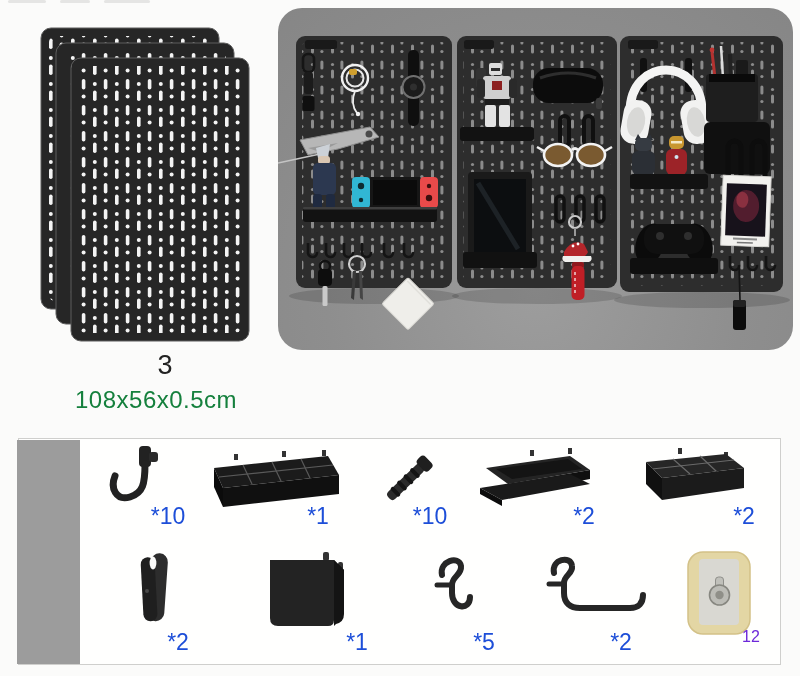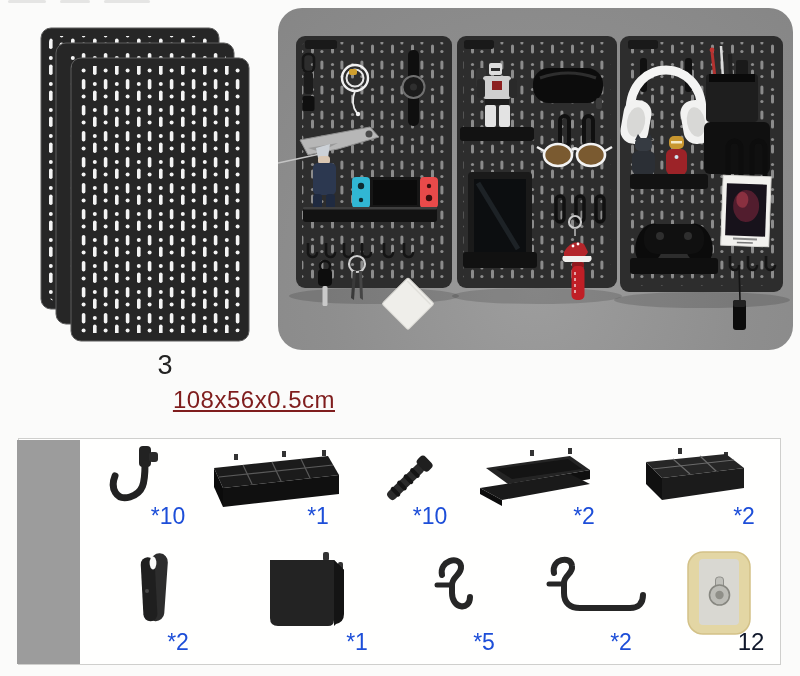--- a/index.html
+++ b/index.html
@@ -1,27 +1,27 @@
 <!DOCTYPE html>
 <html><head>
 <meta charset="utf-8">
 <style>
   html,body{margin:0;padding:0;}
   body{width:800px;height:676px;background:#fbfbfa;font-family:"Liberation Sans",sans-serif;position:relative;overflow:hidden;}
   .abs{position:absolute;}
   .canvas{position:relative;width:800px;height:676px;}
   .top-artifact{height:3px;background:#dcdcda;border-radius:2px;opacity:.7;}
   .count-label{left:35px;top:350px;width:260px;text-align:center;font-size:27px;color:#222;}
-  .dims-label{left:75px;top:386px;width:260px;text-align:right;font-size:24px;color:#7f1d1d;letter-spacing:.5px;text-decoration:underline;}
+  .dims-label{left:75px;top:386px;width:260px;text-align:left;font-size:24px;color:#15803d;letter-spacing:.5px;}
   .photo{left:278px;top:8px;width:515px;height:342px;border-radius:24px;overflow:hidden;
          background:radial-gradient(circle at 50% 82%, #9d9d9d 0%, #8e8e8e 55%, #868686 100%);}
   .acc-box{left:18px;top:438px;width:763px;height:227px;background:#fffffe;border:1px solid #cfcfcd;box-sizing:border-box;}
   .gray-strip{left:17px;top:440px;width:63px;height:224px;background:#9c9c9c;}
   .qty{width:64px;text-align:center;font-size:23px;color:#1d4ed8;}
-  .qty-tan{color:#0f172a;font-size:24px;}
+  .qty-tan{color:#6d28d9;font-size:16px;}
 </style>
 </head>
 <body>
 
 <div class="canvas">
 
   <div class="abs top-artifact" style="left:8px;top:0;width:38px"></div>
   <div class="abs top-artifact" style="left:60px;top:0;width:30px"></div>
   <div class="abs top-artifact" style="left:104px;top:0;width:46px"></div>
 

